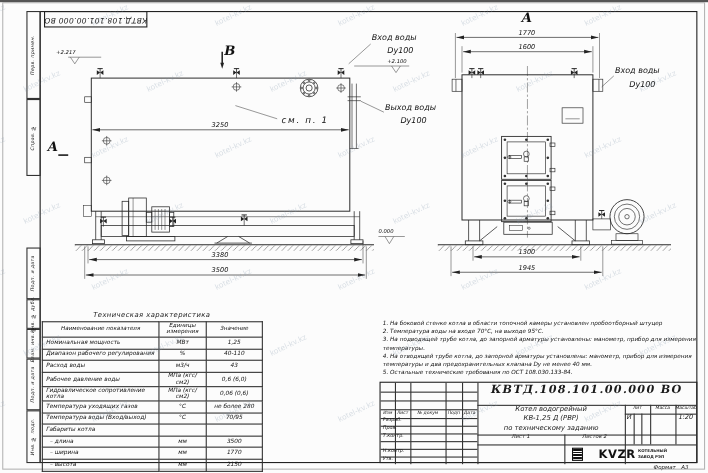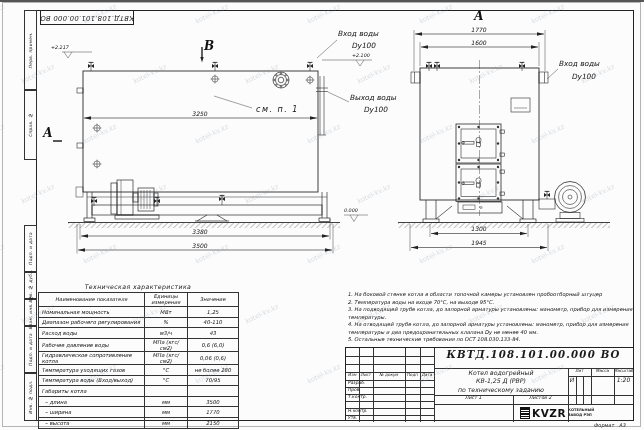--- a/index.html
+++ b/index.html
@@ -48,21 +48,21 @@
           font:italic 600 10.2px "DejaVu Serif",serif;letter-spacing:1.2px;}
   .ttl{position:absolute;left:88px;top:20px;width:134px;height:27px;display:flex;flex-direction:column;justify-content:center;}
   .ttl div{font:italic 6.2px/8.6px "DejaVu Sans",sans-serif;text-align:center;}
   .ch{position:absolute;top:24px;height:8px;line-height:8px;font:italic 4.1px "DejaVu Sans",sans-serif;text-align:center;}
   .sig{position:absolute;left:2px;width:30px;height:7px;line-height:7px;font:italic 4.4px "DejaVu Sans",sans-serif;}
   .lith{position:absolute;top:20px;height:8px;line-height:8px;font:italic 4.1px "DejaVu Sans",sans-serif;text-align:center;}
   .litv{position:absolute;top:28px;height:19px;line-height:19px;font:italic 6px "DejaVu Sans",sans-serif;text-align:center;}
   .listrow{position:absolute;top:47px;height:9px;line-height:9px;font:italic 4.8px "DejaVu Sans",sans-serif;text-align:center;}
   .logo-wrap{position:absolute;left:174px;top:57px;height:15px;display:flex;align-items:center;gap:2px;}
   .logo-glyph{width:10px;height:12px;background:repeating-linear-gradient(180deg,#111 0 1.7px,#fff 1.7px 2.5px);border:1px solid #111;box-sizing:border-box;}
-  .logo-kvzr{font:700 10.5px "DejaVu Sans",sans-serif;letter-spacing:.5px;color:#111;}
+  .logo-kvzr{font:700 10.5px "DejaVu Sans",sans-serif;letter-spacing:.5px;color:#111;margin-left:12px;}
   .logo-co{display:flex;flex-direction:column;justify-content:center;}
   .logo-co div{font:700 3.6px/4.4px "DejaVu Sans",sans-serif;color:#222;}
   .format{position:absolute;left:586px;top:422px;width:48px;display:flex;gap:5px;justify-content:center;
           font:italic 5px "DejaVu Sans",sans-serif;color:#222;}
   
   .wml{position:absolute;left:0;top:0;width:644px;height:430px;pointer-events:none;}
   .wm{position:absolute;font:6.8px "DejaVu Sans",sans-serif;color:rgba(135,155,175,.30);
       transform:rotate(-26deg);white-space:nowrap;}
 </style>
 </head>

